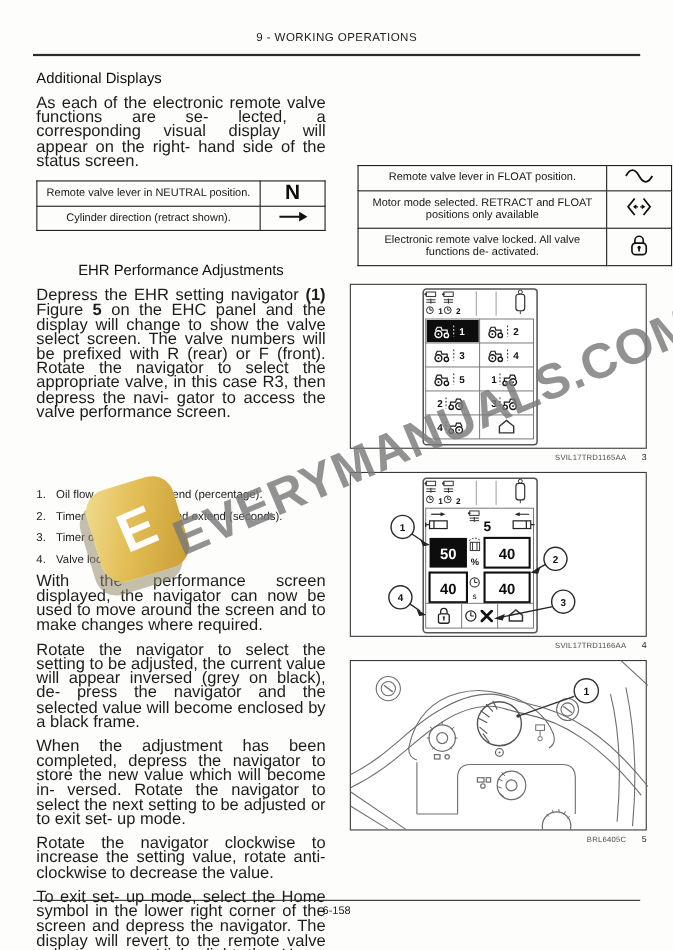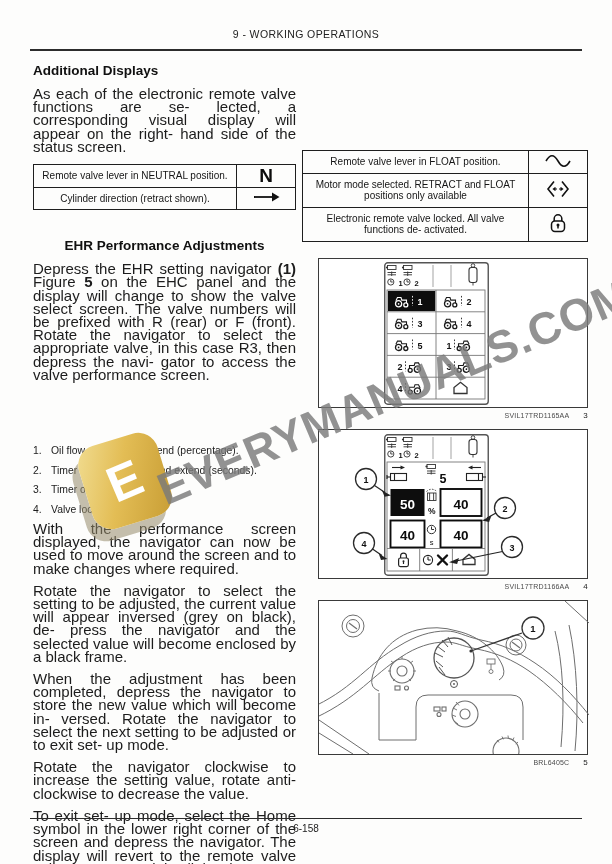--- a/index.html
+++ b/index.html
@@ -7,21 +7,21 @@
         font-family:"Liberation Sans",sans-serif;color:#1c1c1c;overflow:hidden;}
   
   .hdr-title{position:absolute;top:28px;left:0;right:0;text-align:center;
              font-size:10.5px;letter-spacing:.4px;color:#222;}
   .hdr-rule{position:absolute;top:49px;left:30px;right:30px;border-top:2px solid #2c2c2c;}
   .ftr-rule{position:absolute;top:818px;left:30px;right:30px;border-top:1.5px solid #2c2c2c;}
   .ftr-page{position:absolute;top:823px;left:0;right:0;text-align:center;font-size:10px;color:#222;}
   
   .col-left{position:absolute;left:33px;top:63px;width:263px;}
   .col-right{position:absolute;left:302px;top:139px;width:286px;}
-  h2.sec{font-size:13.5px;font-weight:bold;margin:0 0 9px 0;color:#101010;}
+  h2.sec{font-size:13.5px;font-weight:normal;margin:0 0 9px 0;color:#101010;}
   h2.ehr{margin-top:28px;text-align:center;}
   p.body{font-size:15px;line-height:13.2px;text-align:justify;margin:0 0 9px 0;}
   p.body .b{font-weight:bold;}
   
   table.t{border-collapse:collapse;width:100%;font-size:10px;line-height:11.6px;
           table-layout:fixed;border:1.8px solid #1e1e1e;margin-top:11px;}
   table.t td{border:1.4px solid #1e1e1e;text-align:center;vertical-align:middle;padding:5px 5px;color:#151515;}
   table.t td.ic{width:56px;padding:1px;}
   .icN{font-size:19px;font-weight:bold;color:#0c0c0c;line-height:1;}
   
@@ -29,21 +29,21 @@
   .li{display:flex;font-size:10.4px;line-height:13px;margin-bottom:6.5px;}
   .li .n{width:18px;flex:none;}
   
   .fig{border:1.3px solid #3a3a3a;width:270px;height:150px;margin-left:16px;
        background:#fff;position:relative;box-sizing:border-box;}
   .fig5{height:155px;}
   .figcap{width:270px;margin-left:16px;display:flex;justify-content:flex-end;align-items:baseline;
           gap:14px;font-size:7px;letter-spacing:.2px;color:#4a4a4a;margin-top:3px;margin-bottom:9px;}
   .figcap .num{font-size:8px;color:#222;}
   .rtable{margin-top:0;}
-  .rtable{margin-bottom:16px;}
+  .rtable{margin-bottom:16px;margin-left:23px;}
   svg text{font-family:"Liberation Sans",sans-serif;}
   
   .wm-logo{position:absolute;left:84px;top:438px;width:82px;height:86px;z-index:49;
            transform:rotate(-17deg);border-radius:20px;
            background:linear-gradient(115deg,#f1dd92 0%,#e3bd55 45%,#c79c33 100%);
            box-shadow:-9px 10px 0 rgba(150,139,106,.55);
            display:flex;align-items:center;justify-content:center;}
   .wm-logo .g{color:#fff;font-size:50px;font-weight:bold;transform:rotate(-6deg);line-height:1;}
   .wm-text{position:absolute;left:150px;top:468px;z-index:50;transform:rotate(-23deg);
            transform-origin:0 0;font-size:45px;font-weight:bold;white-space:nowrap;

